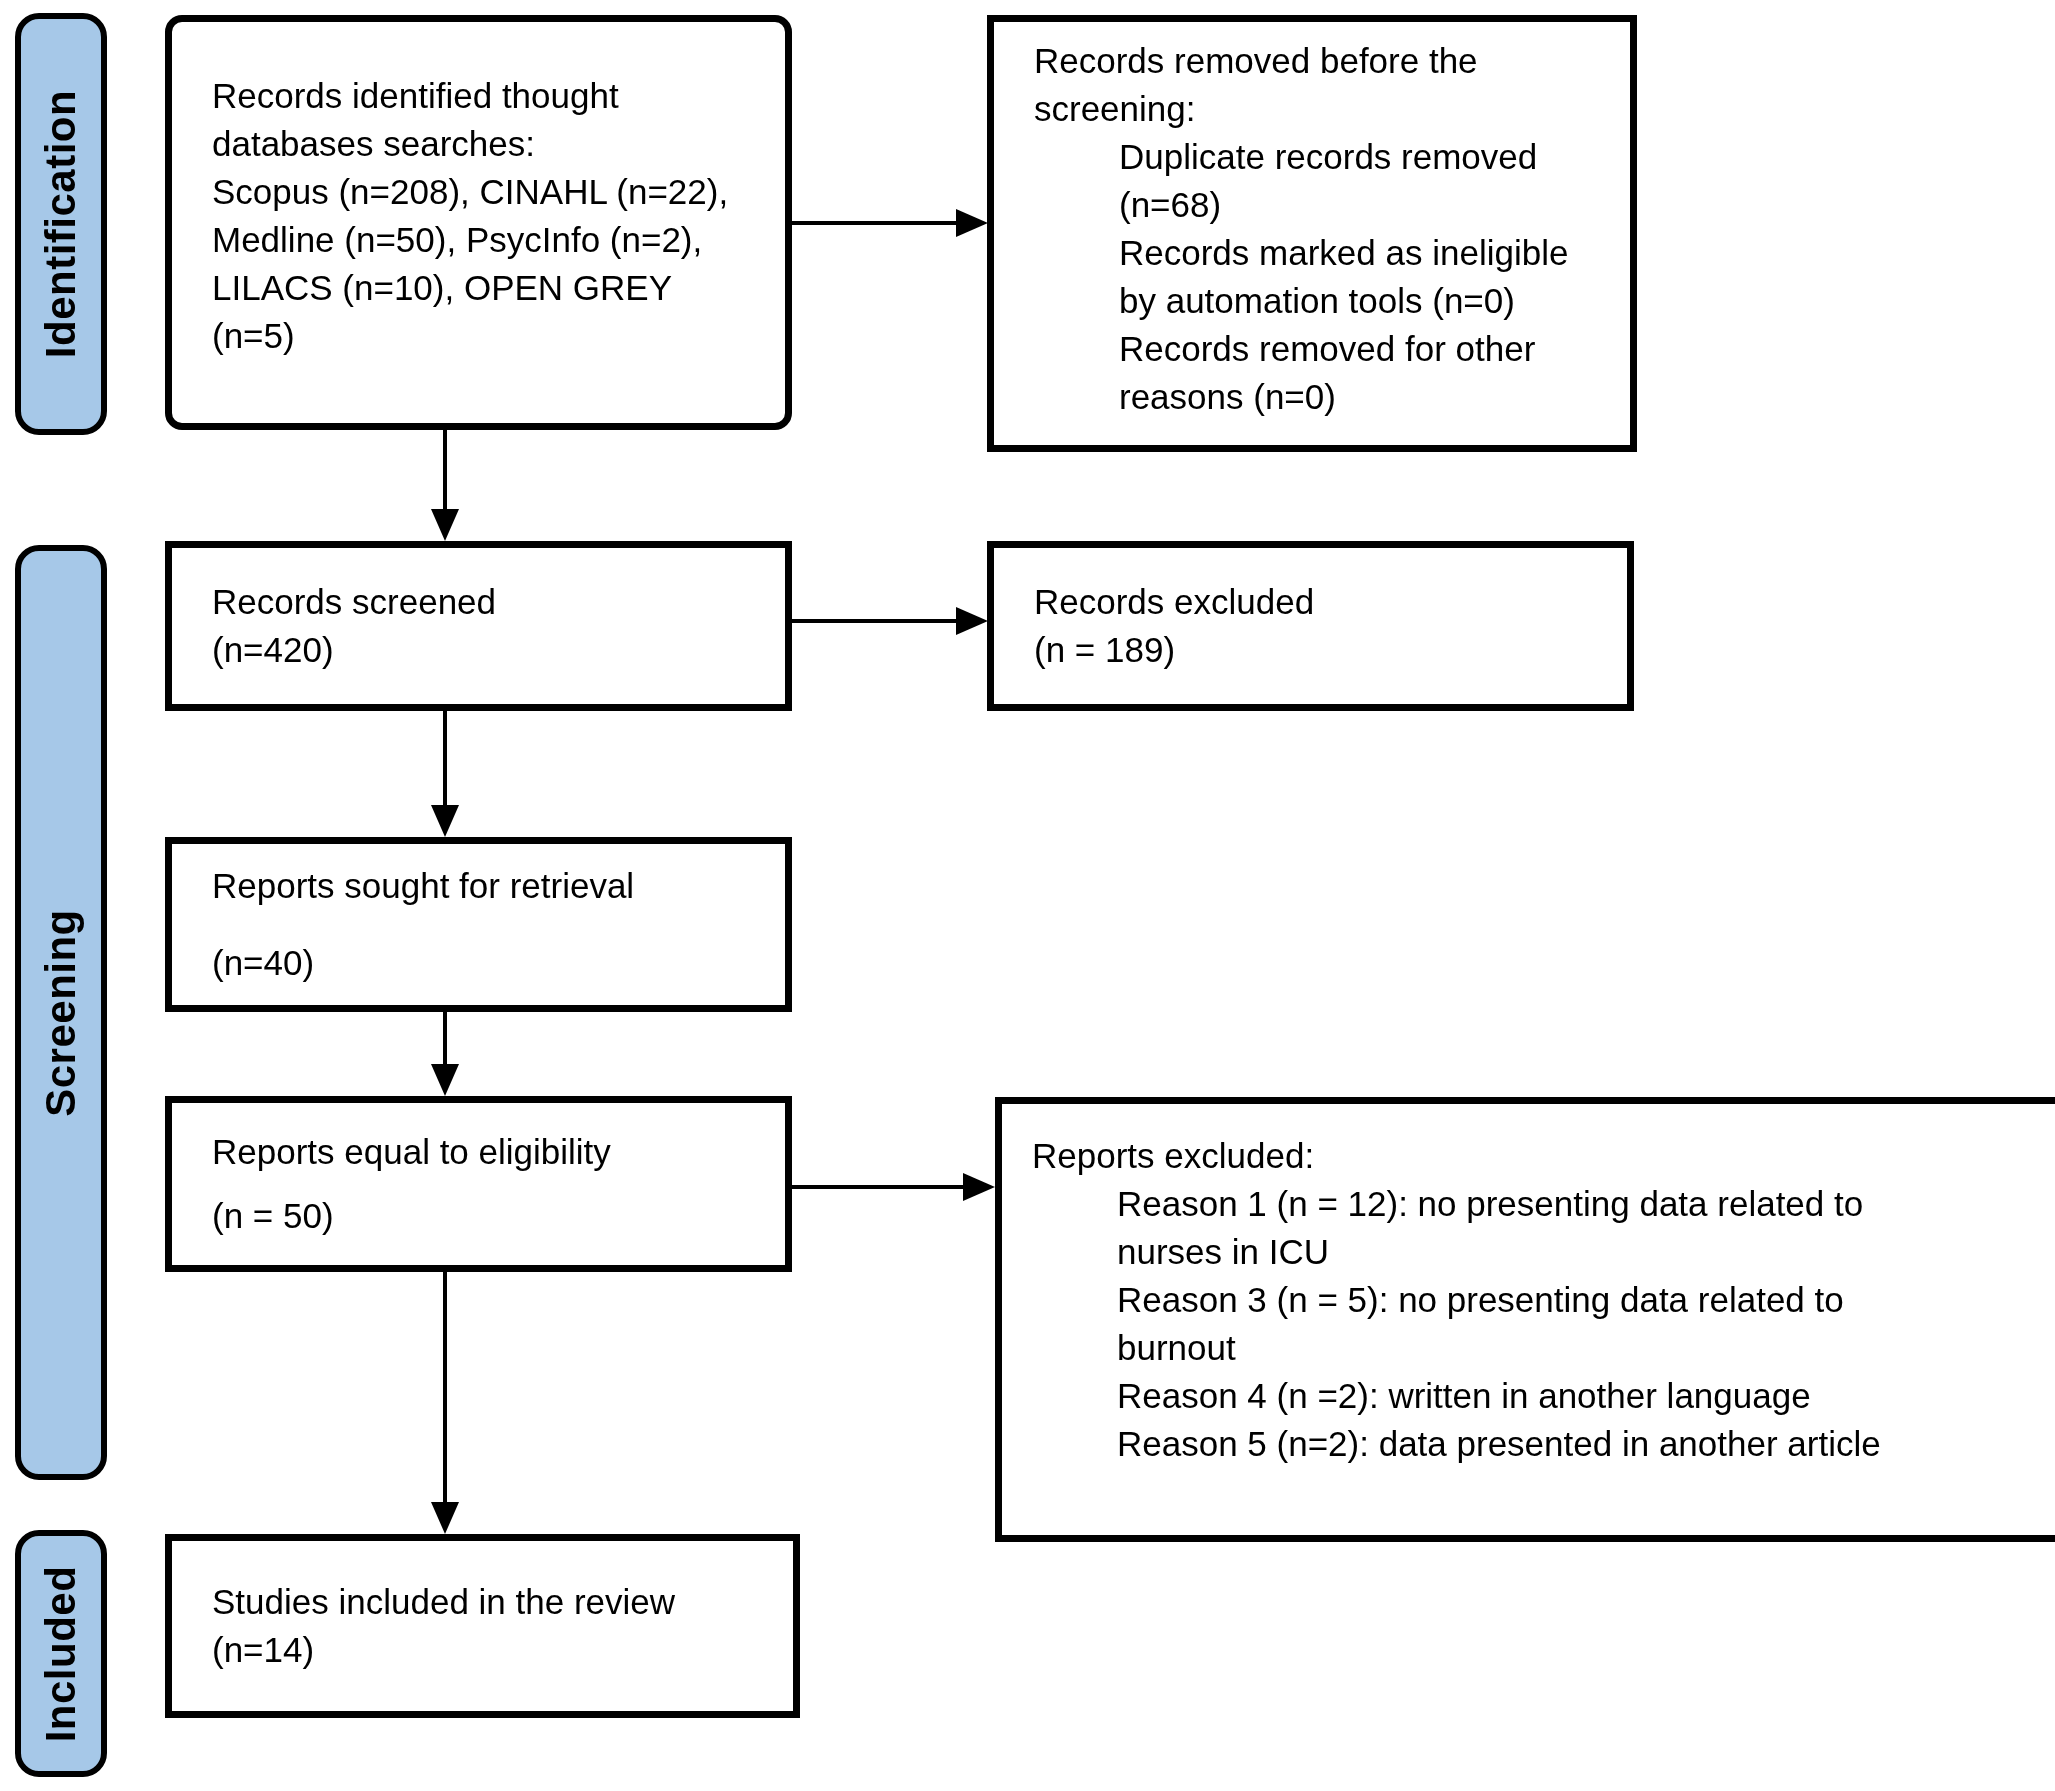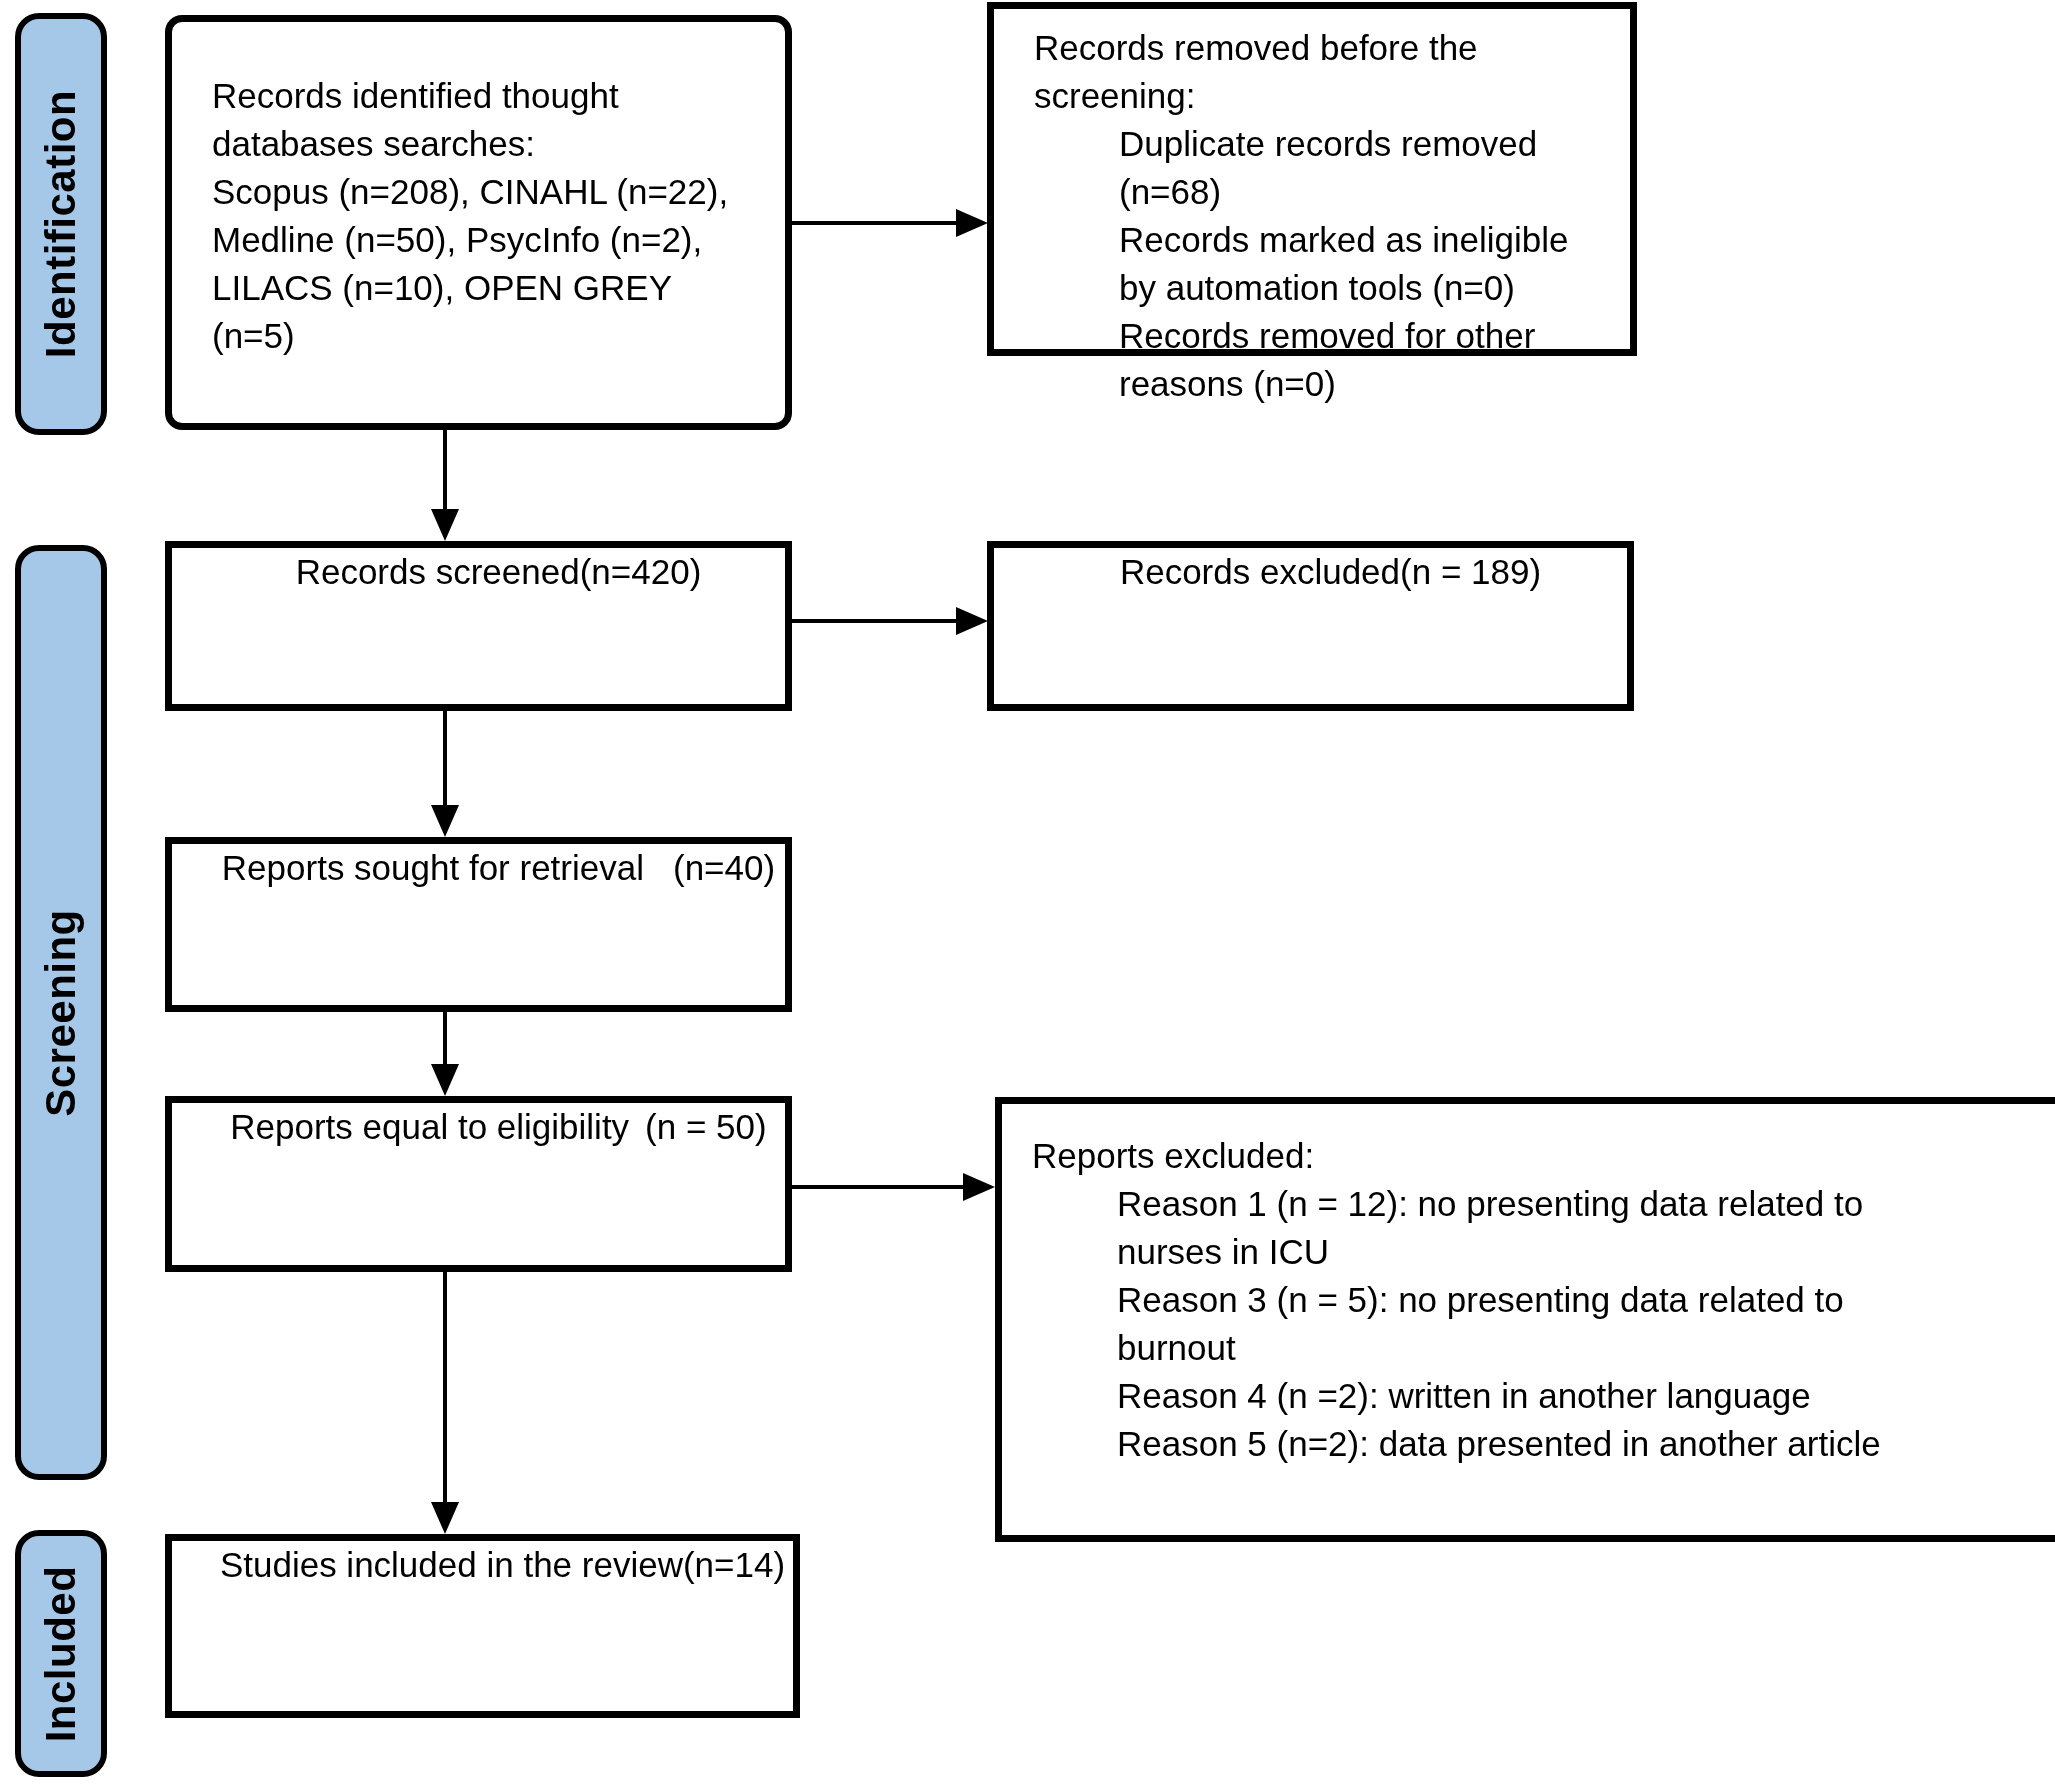--- a/index.html
+++ b/index.html
@@ -22,24 +22,24 @@
   #stage-screening      { top:545px; height:935px; }
   #stage-included       { top:1530px; height:247px;  }
 
   
   .node {
     position:absolute; box-sizing:border-box; background:#ffffff;
     border:7px solid #000; font-size:35px; line-height:48px;
   }
   .node .line { white-space:nowrap; }
   .node .line.indent { margin-left:85px; }
-  .vcenter { display:flex; flex-direction:row; justify-content:center; }
+  .vcenter { display:flex; flex-direction:column; justify-content:center; }
 
   #box-identified        { left:165px;  top:15px;   width:627px; height:415px; padding:50px 20px 0 40px;border-radius:17px; }
-  #box-removed           { left:987px; top:2px;   width:650px; height:354px; padding:15px 15px 0 40px; }
+  #box-removed           { left:987px; top:15px;   width:650px; height:437px; padding:15px 15px 0 40px; }
   #box-screened          { left:165px;  top:541px; width:627px; height:170px; padding-left:40px; }
   #box-records-excluded  { left:987px; top:541px; width:647px; height:170px; padding-left:40px; }
   #box-sought            { left:165px;  top:837px; width:627px; height:175px; padding-left:40px;gap:29px; }
   #box-eligibility       { left:165px;  top:1096px; width:627px; height:176px; padding-left:40px;gap:16px; }
   #box-reports-excluded  { left:995px; top:1097px; width:1078px; height:445px; padding:27.5px 15px 0 30px; }
   #box-included-studies  { left:165px;  top:1534px; width:635px; height:184px; padding-left:40px; }
 
   
   .aline { position:absolute; background:#000; }
   .ah-right {

